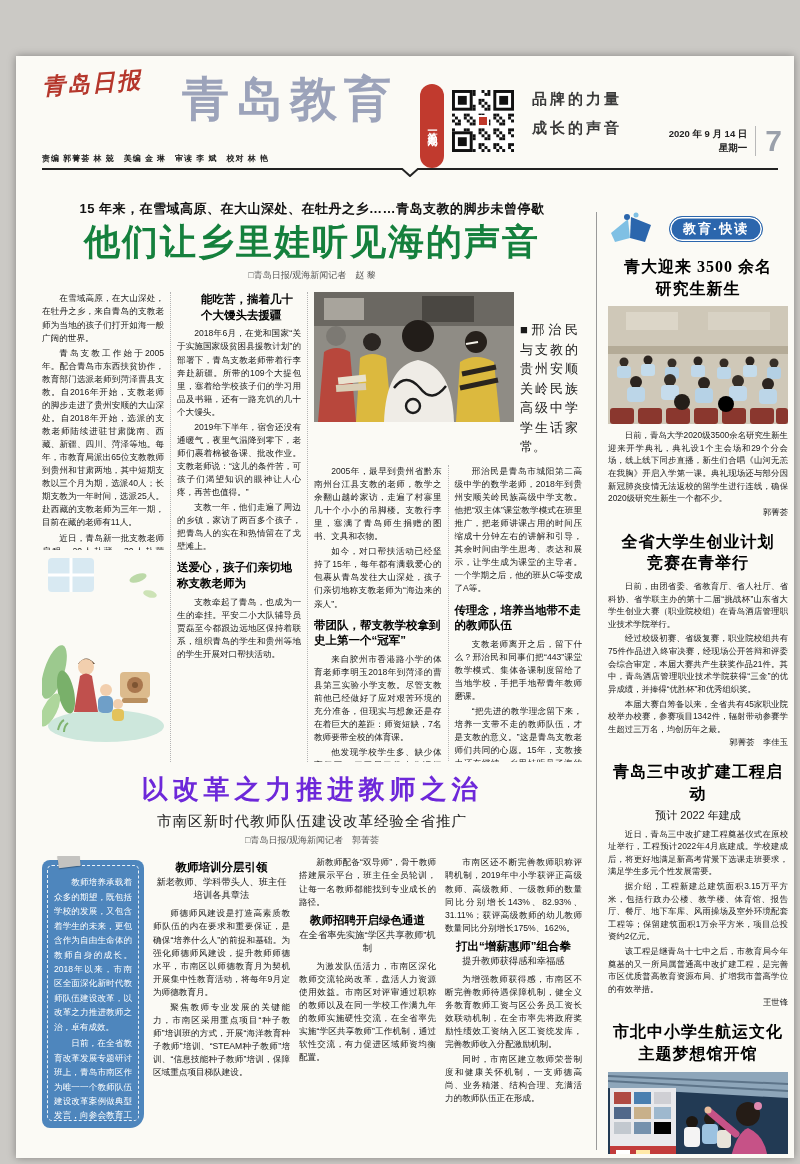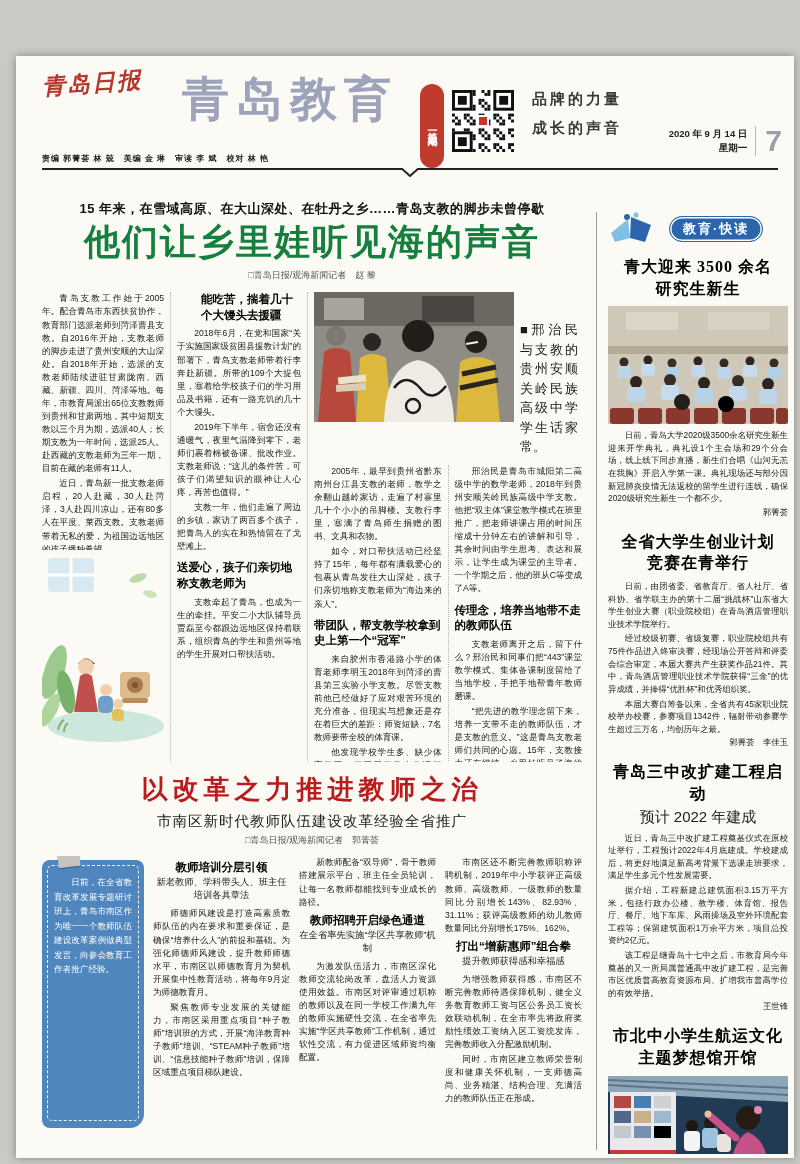--- a/index.html
+++ b/index.html
@@ -51,42 +51,42 @@
   .photo-main{flex:none;}
   .photo-caption{width:58px;font-size:13px;line-height:1.5;color:#1a1a1a;padding-top:28px;text-align:justify;}
   .subrow{display:flex;margin-top:8px;height:326px;overflow:hidden;}
   .scol{width:50%;padding:0 6px;}
   .scol:first-child{padding-left:0;border-right:1px dotted #b3b3b3;}
   .scol:last-child{padding-right:0;}
 
   
   .reform{margin-top:10px;}
   .headline2{margin:0;text-align:center;font-family:"Liberation Serif",serif;font-size:26px;
-    font-weight:bold;letter-spacing:5px;color:#b91c1c;}
+    font-weight:bold;letter-spacing:5px;color:#6d28d9;}
   .deck{text-align:center;font-size:14.5px;color:#222;margin:5px 0 3px;letter-spacing:1px;}
   .byline2{text-align:center;font-size:9px;color:#555;margin-bottom:9px;}
   .bottom-row{display:flex;gap:9px;height:288px;overflow:hidden;}
   .note{position:relative;flex:none;width:102px;margin-top:4px;}
   .note-clip{position:absolute;left:16px;top:-6px;width:22px;height:13px;background:#c4c3c0;transform:rotate(-7deg);box-shadow:0 1px 1px rgba(0,0,0,.3);}
   .note-inner{background:#4e86bd;border-radius:8px 8px 14px 8px;padding:5px;height:258px;}
   .note-dash{border:1px dashed rgba(255,255,255,.9);border-radius:5px;padding:9px 6px;height:236px;overflow:hidden;}
   .note-dash .para{color:#fff;font-size:8.6px;line-height:1.68;}
   .bcol{flex:1;overflow:hidden;}
   .bhead{font-size:11.5px;font-weight:bold;color:#000;text-align:center;margin:4px 0 1px;}
   .bsub{font-size:9.3px;color:#222;text-align:center;margin:0 0 5px;line-height:1.4;}
 
   
   .vdivider{position:absolute;left:580px;top:156px;bottom:8px;width:1px;background:#9a9a9a;}
   .sidebar{position:absolute;left:592px;top:156px;width:180px;height:942px;overflow:hidden;}
   .sb-logo-row{display:flex;align-items:center;gap:15px;margin-bottom:10px;}
   .badge{display:inline-block;background:#2b66ad;color:#fff;font-size:13px;font-weight:bold;
     letter-spacing:2px;padding:3px 13px;border-radius:14px;border:1.5px solid #2b66ad;box-shadow:0 0 0 1.5px #fff inset;}
   .sb-title{font-family:"Liberation Serif",serif;font-weight:bold;font-size:16px;color:#000;
     text-align:center;line-height:1.35;letter-spacing:1px;}
-  .sb-deck{font-size:15px;color:#222;text-align:center;margin:3px 0 5px;}
+  .sb-deck{font-size:11px;color:#222;text-align:center;margin:3px 0 5px;}
   .sb-photo{display:block;margin:7px 0 5px;}
   .sb-body .para{font-size:8.4px;line-height:1.5;}
   .credit{font-size:8.4px;text-align:right;color:#191919;margin:1px 0 0;}
   .sb-article{margin-top:13px;}
 </style>
 </head>
 <body>
 
 <div class="stage">
   <div class="paper">
@@ -226,20 +226,21 @@
 
     <div class="left-zone">
       <div class="kicker">15 年来，在雪域高原、在大山深处、在牡丹之乡……青岛支教的脚步未曾停歇</div>
       <h1 class="headline">他们让乡里娃听见海的声音</h1>
       <div class="byline">□青岛日报/观海新闻记者　赵 黎</div>
 
       <div class="main-row">
 
         <div class="mcol c1">
           <div class="c1-text bodytext">
+              <p class="para">在雪域高原，在大山深处，在牡丹之乡，来自青岛的支教老师为当地的孩子们打开如海一般广阔的世界。</p>
               <p class="para">青岛支教工作始于2005年。配合青岛市东西扶贫协作，教育部门选派老师到菏泽曹县支教。自2016年开始，支教老师的脚步走进了贵州安顺的大山深处。自2018年开始，选派的支教老师陆续进驻甘肃陇南、西藏、新疆、四川、菏泽等地。每年，市教育局派出65位支教教师到贵州和甘肃两地，其中短期支教以三个月为期，选派40人；长期支教为一年时间，选派25人。赴西藏的支教老师为三年一期，目前在藏的老师有11人。</p>
               <p class="para">近日，青岛新一批支教老师启程，20人赴藏，30人赴菏泽，3人赴四川凉山，还有80多人在平度、莱西支教。支教老师带着无私的爱，为祖国边远地区的孩子播种希望。</p>
             </div>
           <svg class="illustration" width="122" height="196" viewBox="0 0 122 196">
             <rect x="6" y="4" width="46" height="34" rx="4" fill="#d8e9f2"></rect>
             <line x1="29" y1="4" x2="29" y2="38" stroke="#ffffff" stroke-width="3"></line>
             <line x1="6" y1="21" x2="52" y2="21" stroke="#ffffff" stroke-width="3"></line>
             <ellipse cx="96" cy="24" rx="9" ry="4" fill="#bcd9a8" transform="rotate(-20 96 24)"></ellipse>
             <ellipse cx="108" cy="40" rx="7" ry="3.5" fill="#cde3b6" transform="rotate(15 108 40)"></ellipse>
             <ellipse cx="64" cy="172" rx="58" ry="16" fill="#cde7dc"></ellipse>
@@ -326,20 +327,21 @@
 
       <div class="reform">
         <h2 class="headline2">以改革之力推进教师之治</h2>
         <div class="deck">市南区新时代教师队伍建设改革经验全省推广</div>
         <div class="byline2">□青岛日报/观海新闻记者　郭菁荟</div>
         <div class="bottom-row">
           <div class="note">
             <div class="note-clip"></div>
             <div class="note-inner">
               <div class="note-dash">
+                  <p class="para">教师培养承载着众多的期望，既包括学校的发展，又包含着学生的未来，更包含作为自由生命体的教师自身的成长。2018年以来，市南区全面深化新时代教师队伍建设改革，以改革之力推进教师之治，卓有成效。</p>
                   <p class="para">日前，在全省教育改革发展专题研讨班上，青岛市南区作为唯一一个教师队伍建设改革案例做典型发言，向参会教育工作者推广经验。</p>
                 </div>
             </div>
           </div>
           <div class="bcol">
             <h4 class="bhead">教师培训分层引领</h4>
             <div class="bsub">新老教师、学科带头人、班主任培训各具章法</div>
             <div class="bodytext">
                 <p class="para">师德师风建设是打造高素质教师队伍的内在要求和重要保证，是确保“培养什么人”的前提和基础。为强化师德师风建设，提升教师师德水平，市南区以师德教育月为契机开展集中性教育活动，将每年9月定为师德教育月。</p>
                 <p class="para">聚焦教师专业发展的关键能力，市南区采用重点项目“种子教师”培训班的方式，开展“海洋教育种子教师”培训、“STEAM种子教师”培训、“信息技能种子教师”培训，保障区域重点项目梯队建设。</p>

